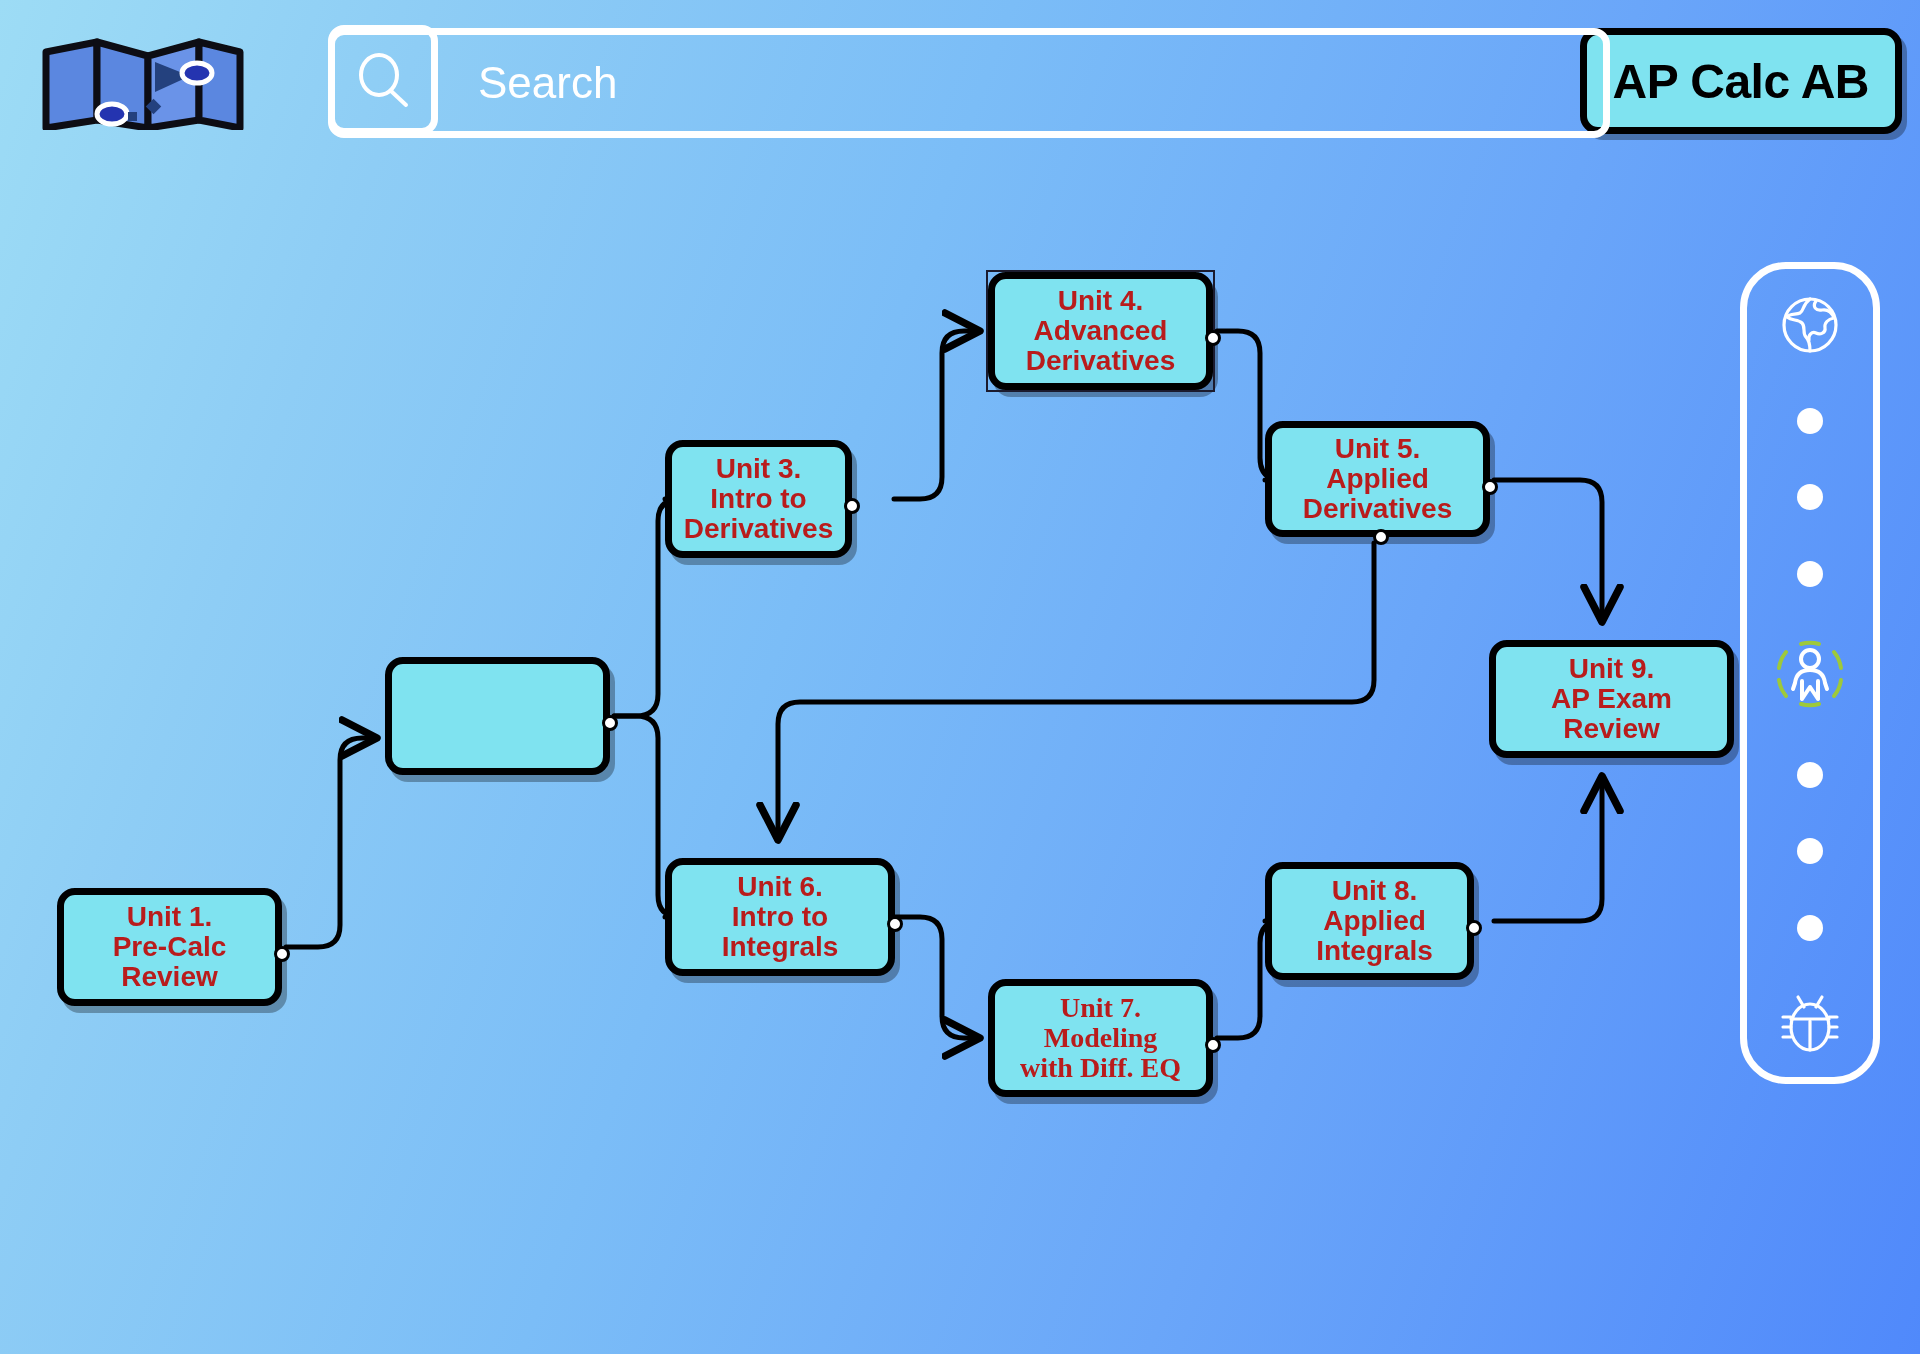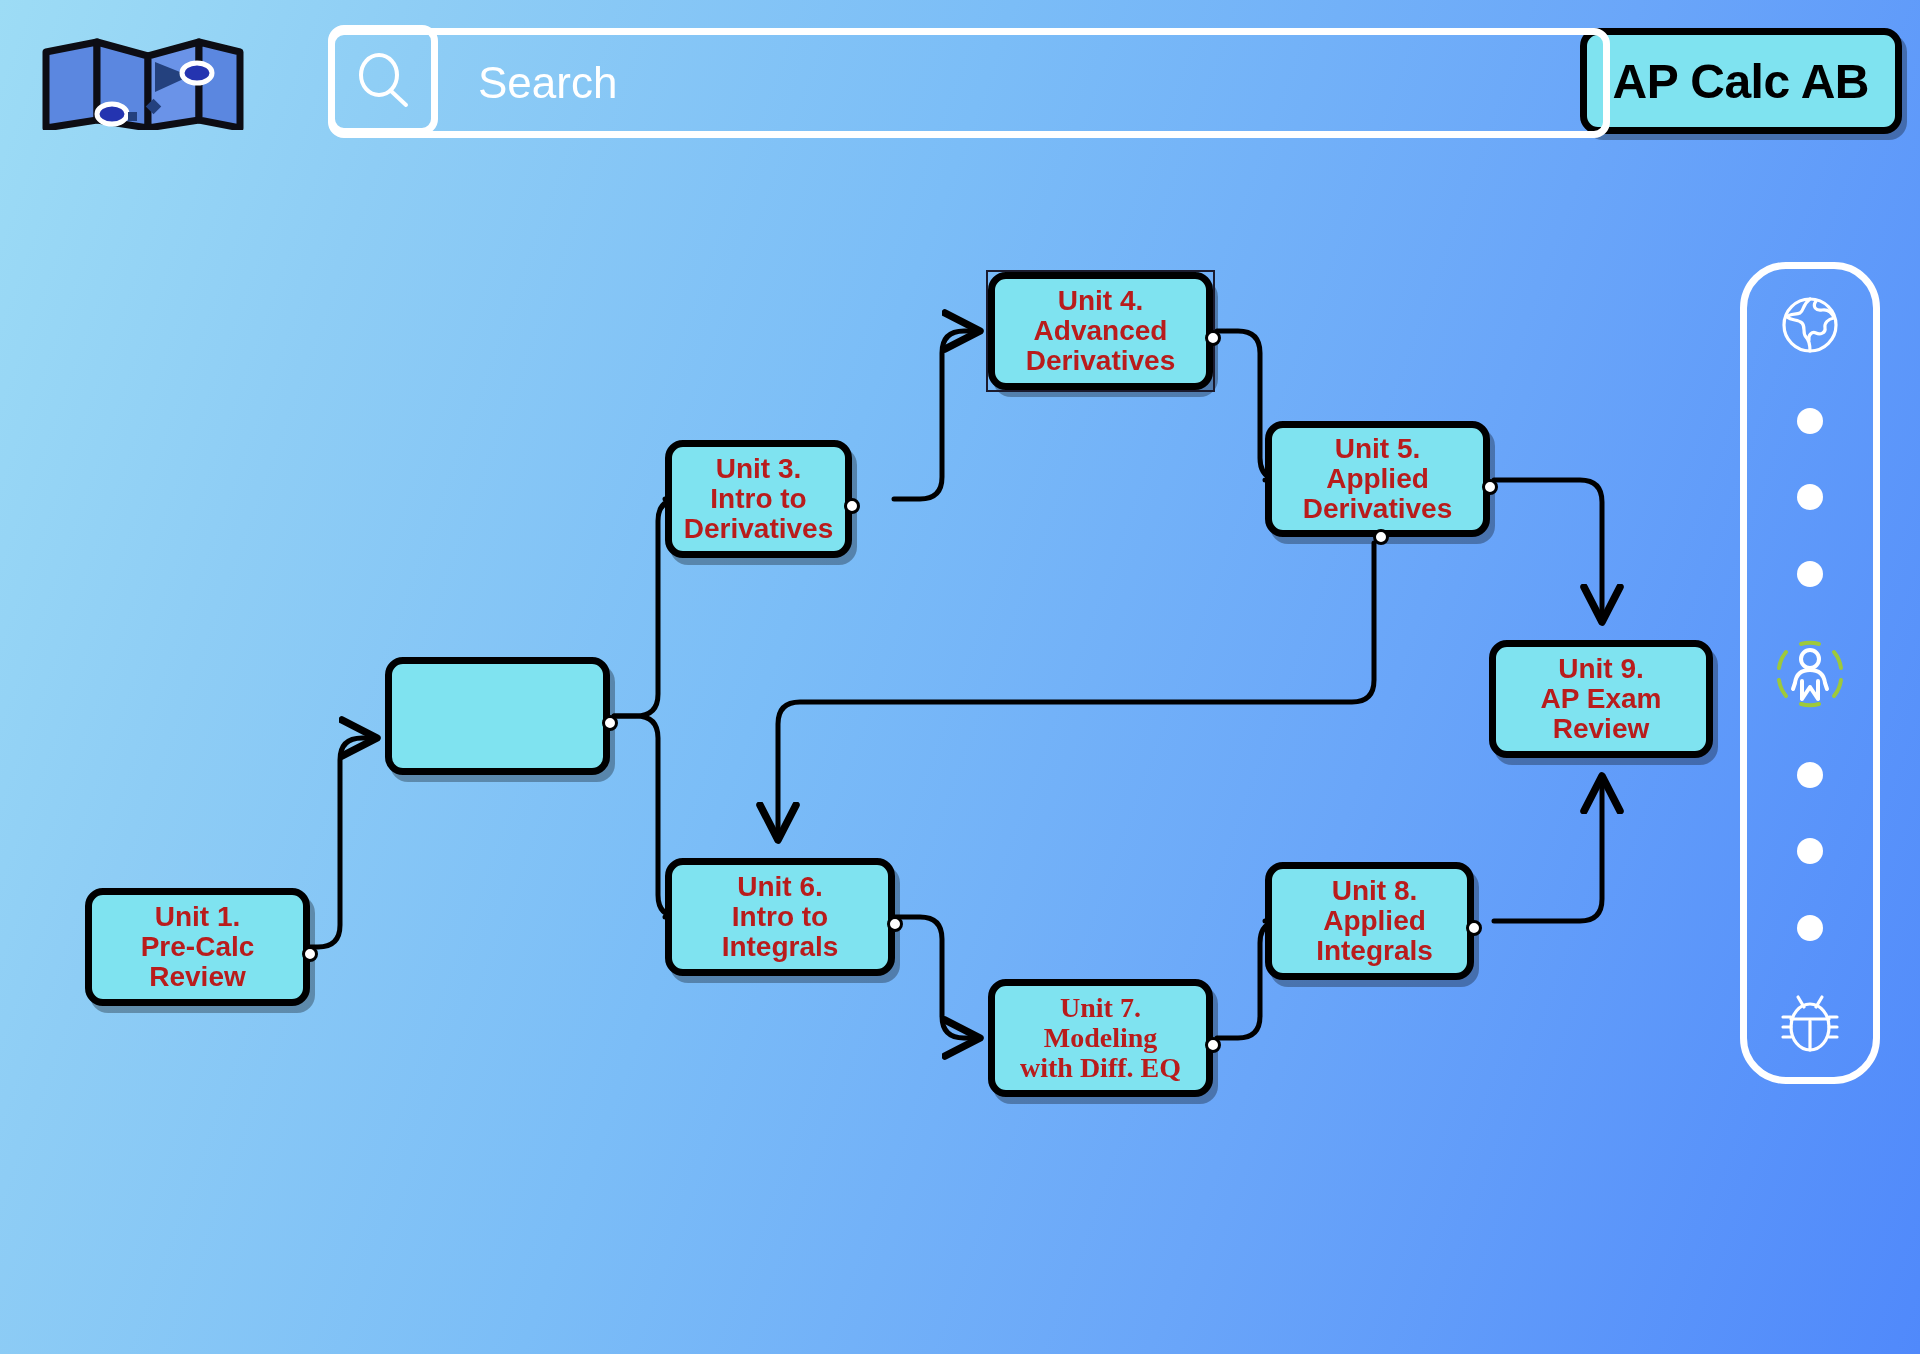--- a/index.html
+++ b/index.html
@@ -182,21 +182,21 @@
       <path d="M 894,917 H 920 Q 942,917 942,939 V 1016 Q 942,1038 964,1038 H 978" marker-end="url(#arrowhead)"></path>
 
       <path d="M 1217,1038 H 1238 Q 1260,1038 1260,1016 V 943 Q 1260,921 1282,921 H 1265"></path>
 
       <path d="M 1494,921 H 1580 Q 1602,921 1602,899 V 778" marker-end="url(#arrowhead)"></path>
     </g>
   </svg>
 
   <div id="graph">
 
-    <div class="node" style="left:57px;  top:888px; width:225px; height:118px;margin-left:28px;">
+    <div class="node" style="left:57px;  top:888px; width:225px; height:118px;">
       <span>Unit 1.
 Pre-Calc
 Review</span>
       <span class="port" style="right:-15px; top:51px;"></span>
     </div>
 
     <div class="node" style="left:385px; top:657px; width:225px; height:118px;">
       <span class="port" style="right:-15px; top:51px;"></span>
     </div>
 
@@ -236,21 +236,21 @@
       <span class="port" style="right:-15px; top:51px;"></span>
     </div>
 
     <div class="node" style="left:1265px; top:862px; width:209px; height:118px;padding-left:16px;">
       <span>Unit 8.
 Applied
 Integrals</span>
       <span class="port" style="right:-15px; top:51px;"></span>
     </div>
 
-    <div class="node" style="left:1489px; top:640px; width:224px; height:118px;">
+    <div class="node" style="left:1489px; top:640px; width:245px; height:118px;">
       <span>Unit 9.
 AP Exam
 Review</span>
     </div>
 
   </div>
 
   <div id="topbar">
 
     <svg id="map-icon" viewBox="0 0 210 100">

